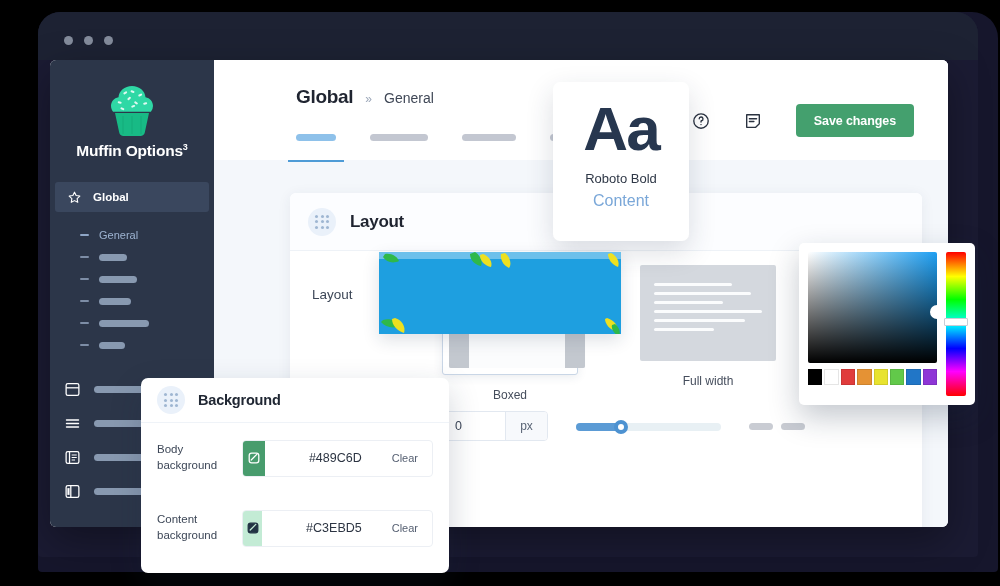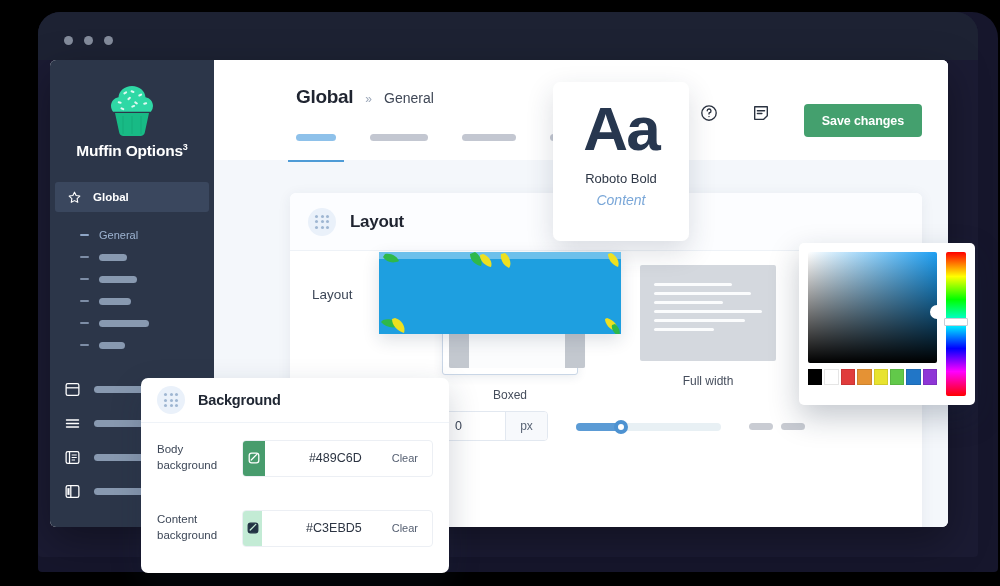--- a/index.html
+++ b/index.html
@@ -94,21 +94,21 @@
 
   .tabs { position: absolute; left: 82px; top: 62px; display: flex; gap: 34px; align-items: center; }
   .tab { height: 30px; display: flex; align-items: center; position: relative; }
   .tab .pill { height: 7px; border-radius: 4px; background: #c3c7d1; }
   .tab.active .pill { background: #8ec1ea; }
   .tab.active::after {
     content: ""; position: absolute; left: -8px; right: -8px; bottom: -10px;
     height: 2.5px; background: #4e9bd6;
   }
 
-  .head-actions { position: absolute; right: 26px; top: 44px; display: flex; align-items: flex-start; gap: 34px; }
+  .head-actions { position: absolute; right: 34px; top: 44px; display: flex; align-items: center; gap: 34px; }
   .hicon { width: 18px; height: 18px; cursor: pointer; }
   .save-btn {
     background: #44a06e; color: #fff; border: none;
     font-family: "Liberation Sans", sans-serif;
     font-size: 12.5px; font-weight: bold;
     padding: 0 18px; height: 33px; border-radius: 4px; cursor: pointer;
     letter-spacing: -.1px;
   }
 
   
@@ -181,21 +181,21 @@
   
   .font-card {
     position: absolute; left: 553px; top: 82px;
     width: 136px; height: 159px;
     background: #fff; border-radius: 7px;
     box-shadow: 0 10px 28px rgba(30,45,70,.16);
     text-align: center;
   }
   .font-aa { margin-top: 14px; font-size: 62px; font-weight: bold; color: #27374f; letter-spacing: -2px; line-height: 1.05; }
   .font-name { margin-top: 10px; font-size: 13px; color: #2e3746; }
-  .font-kind { margin-top: 6px; font-size: 14px; color: #7aa7d8; font-style: italic; }
+  .font-kind { margin-top: 6px; font-size: 16px; color: #7aa7d8; }
 
   
   .img-overlay {
     position: absolute; left: 379px; top: 252px;
     width: 242px; height: 82px; overflow: hidden;
     box-shadow: 0 6px 16px rgba(20,40,70,.14);
   }
 
   
   .bg-panel {

